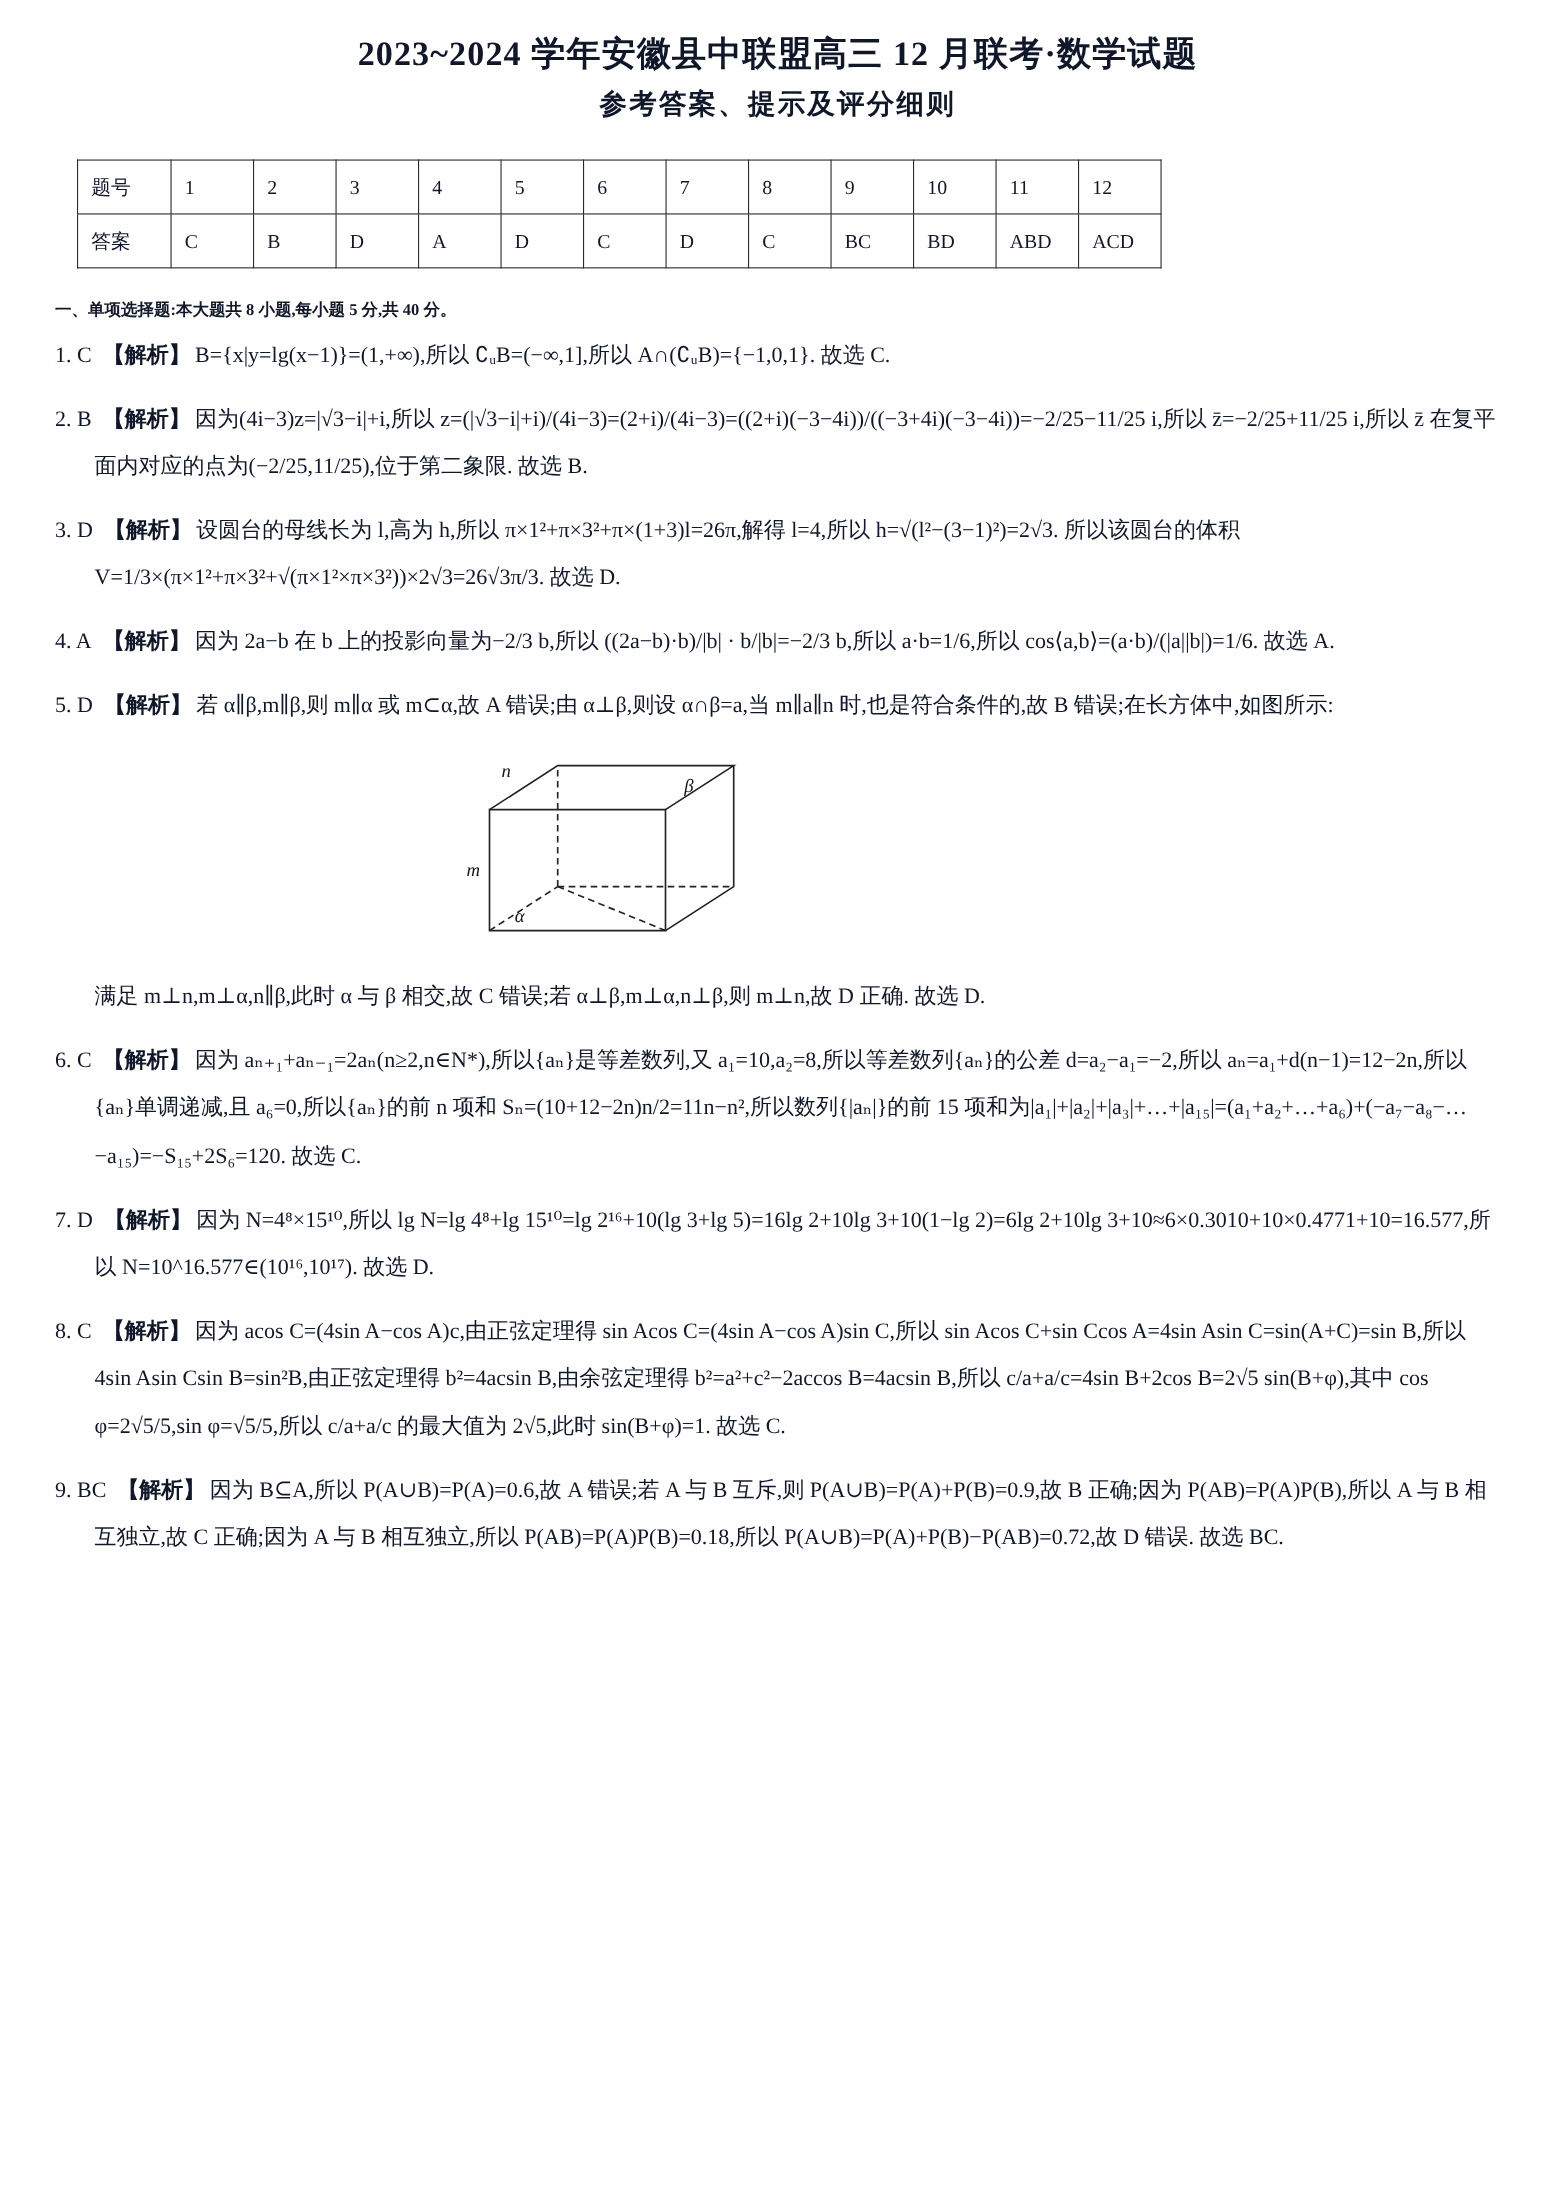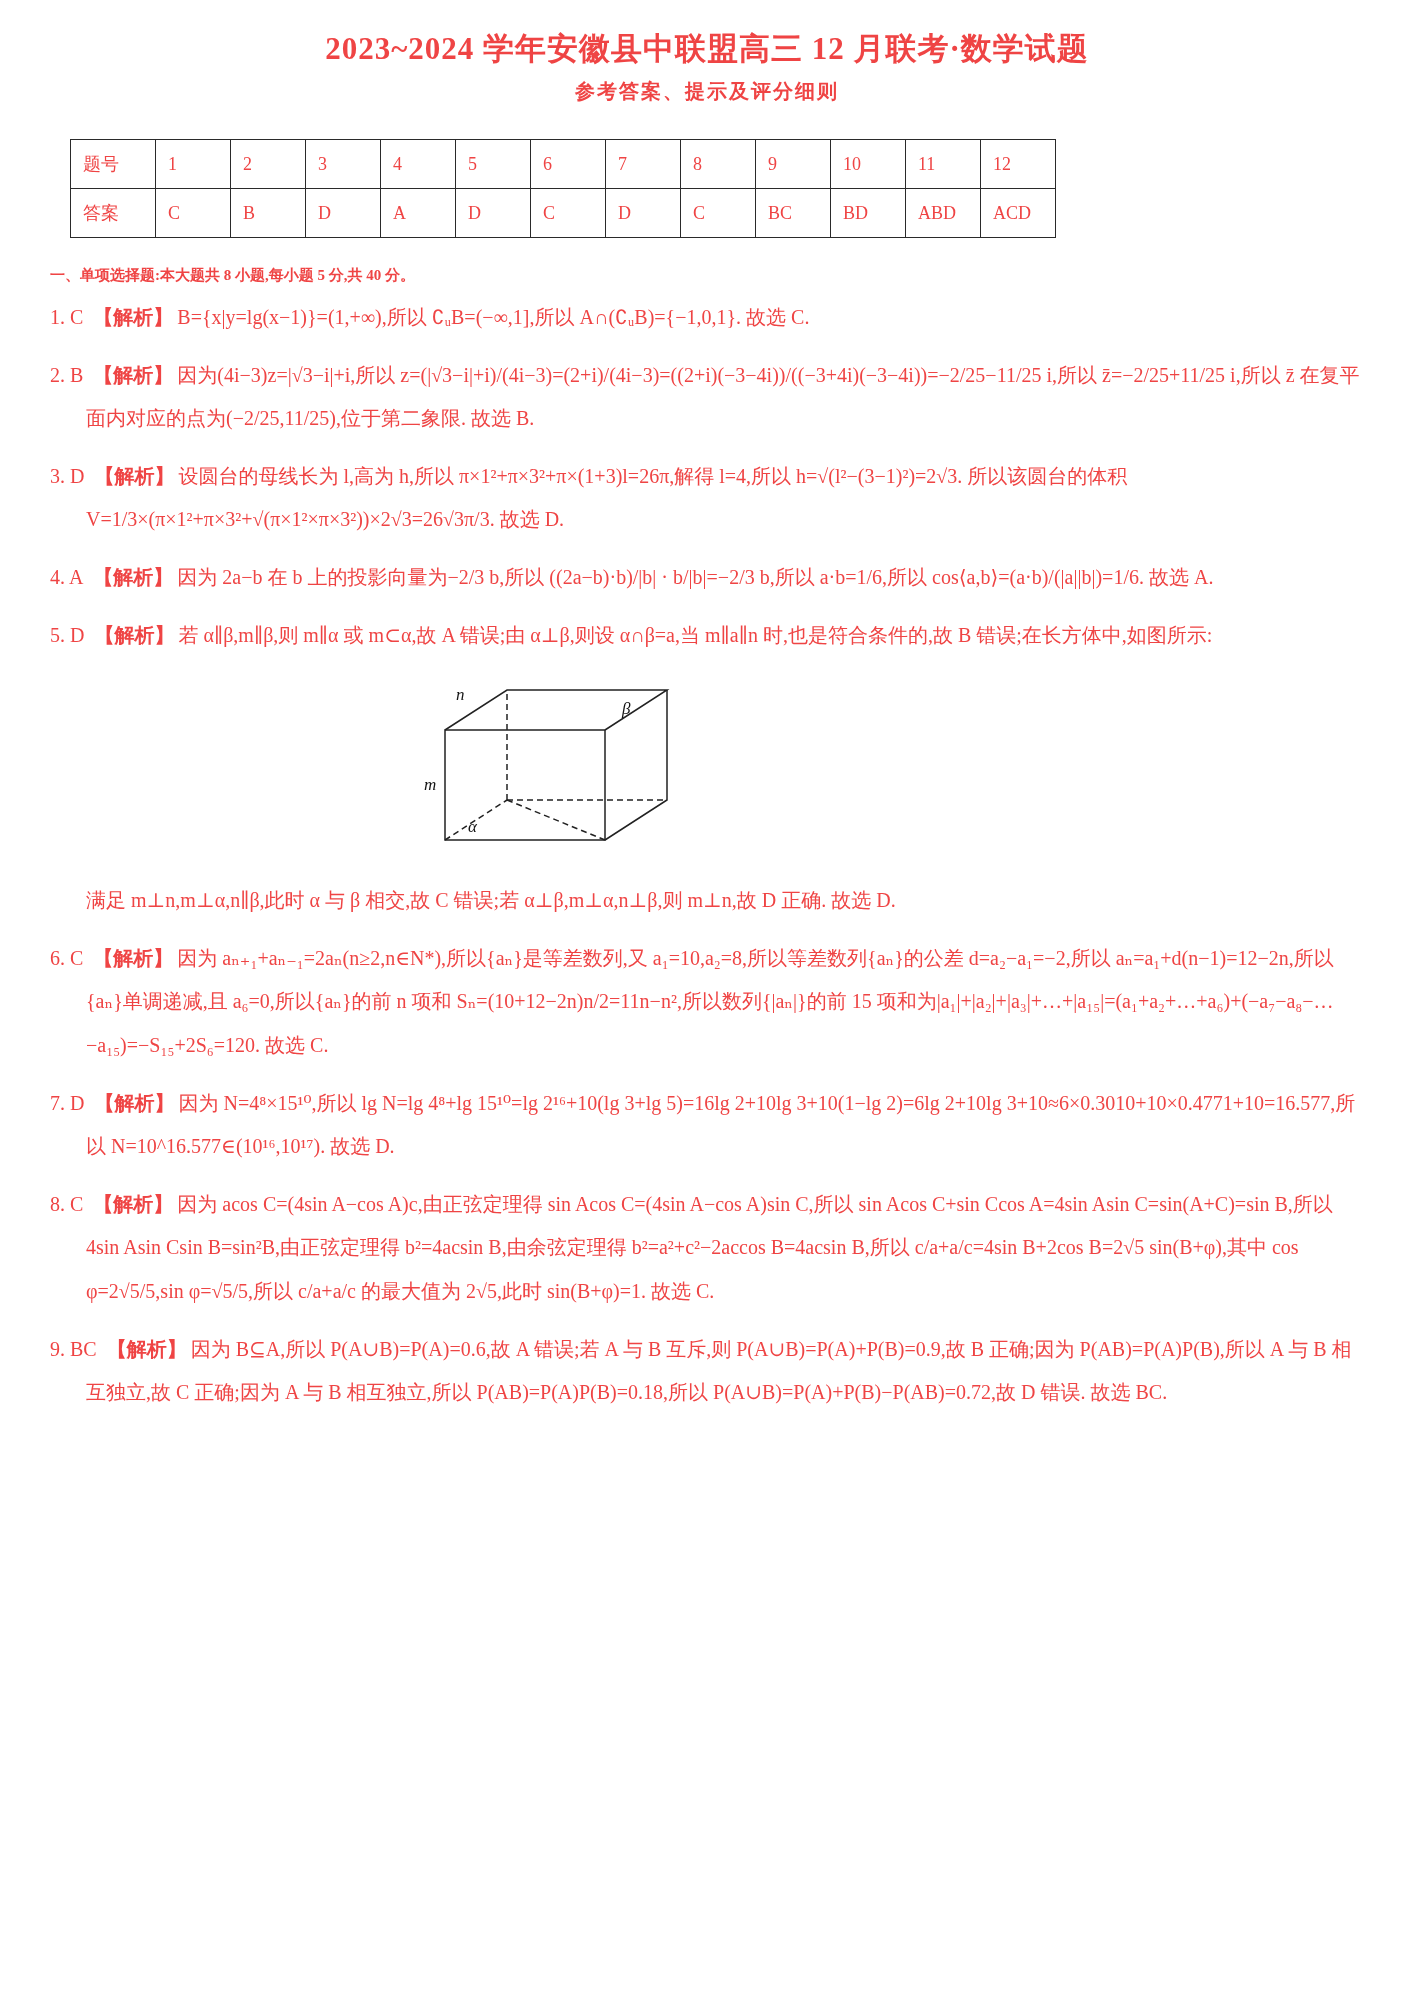--- a/index.html
+++ b/index.html
@@ -1,31 +1,31 @@
 <!DOCTYPE html>
 <html><head>
 <meta charset="utf-8">
 <style>
   * { box-sizing: border-box; }
   html,body { margin:0; padding:0; background:#ffffff; }
   .page {
     width:1414px; height:2000px;
     background:#ffffff;
-    color:#ef4444;
+    color:#0f172a;
     font-family:"Liberation Serif","DejaVu Serif",serif;
     padding:24px 50px 30px 50px;
     display:flex; flex-direction:column;
     overflow:hidden;
   }
   .title {
     text-align:center; font-size:31px; font-weight:bold;
     letter-spacing:1px; margin:4px 0 6px 0;
   }
   .subtitle {
-    text-align:center; font-size:20px; font-weight:bold;
+    text-align:center; font-size:25px; font-weight:bold;
     letter-spacing:2px; margin:2px 0 18px 0;
   }
   table.answers {
     border-collapse:collapse; table-layout:fixed;
     margin:16px 0 18px 20px; width:985px;
   }
   table.answers th, table.answers td {
     border:1.6px solid #2a2a2a; height:42px;
     text-align:left; font-size:18px; font-weight:normal;
     padding:12px;

